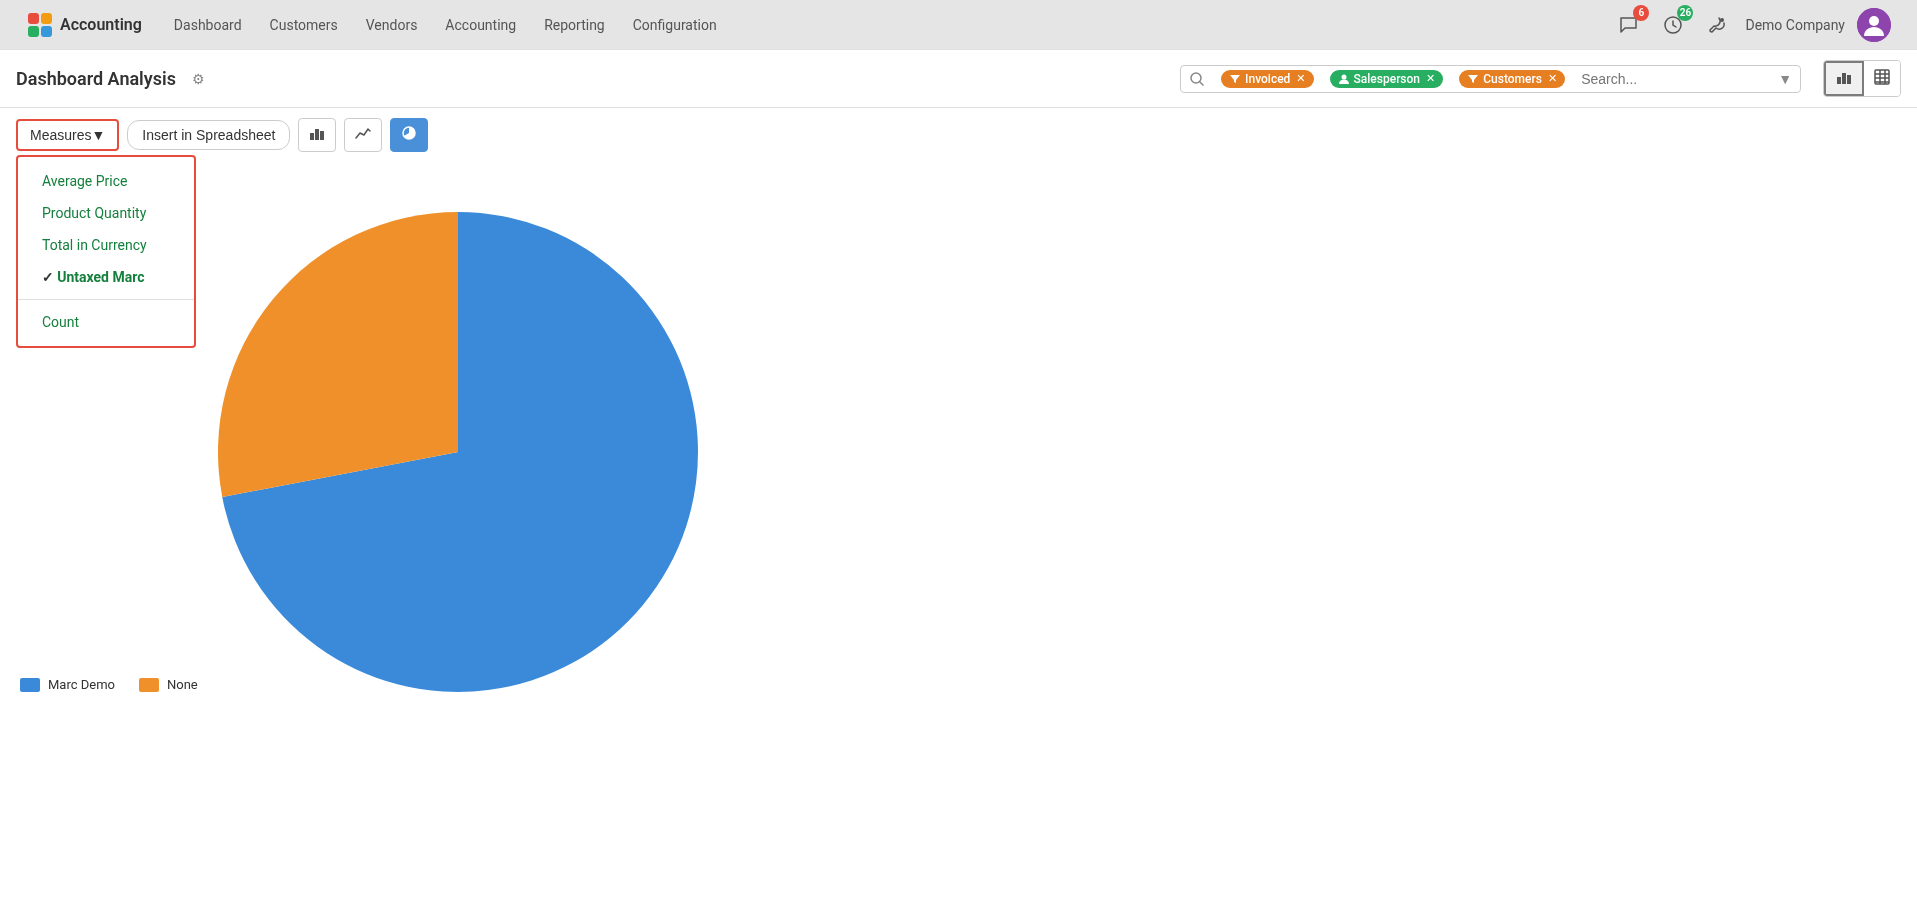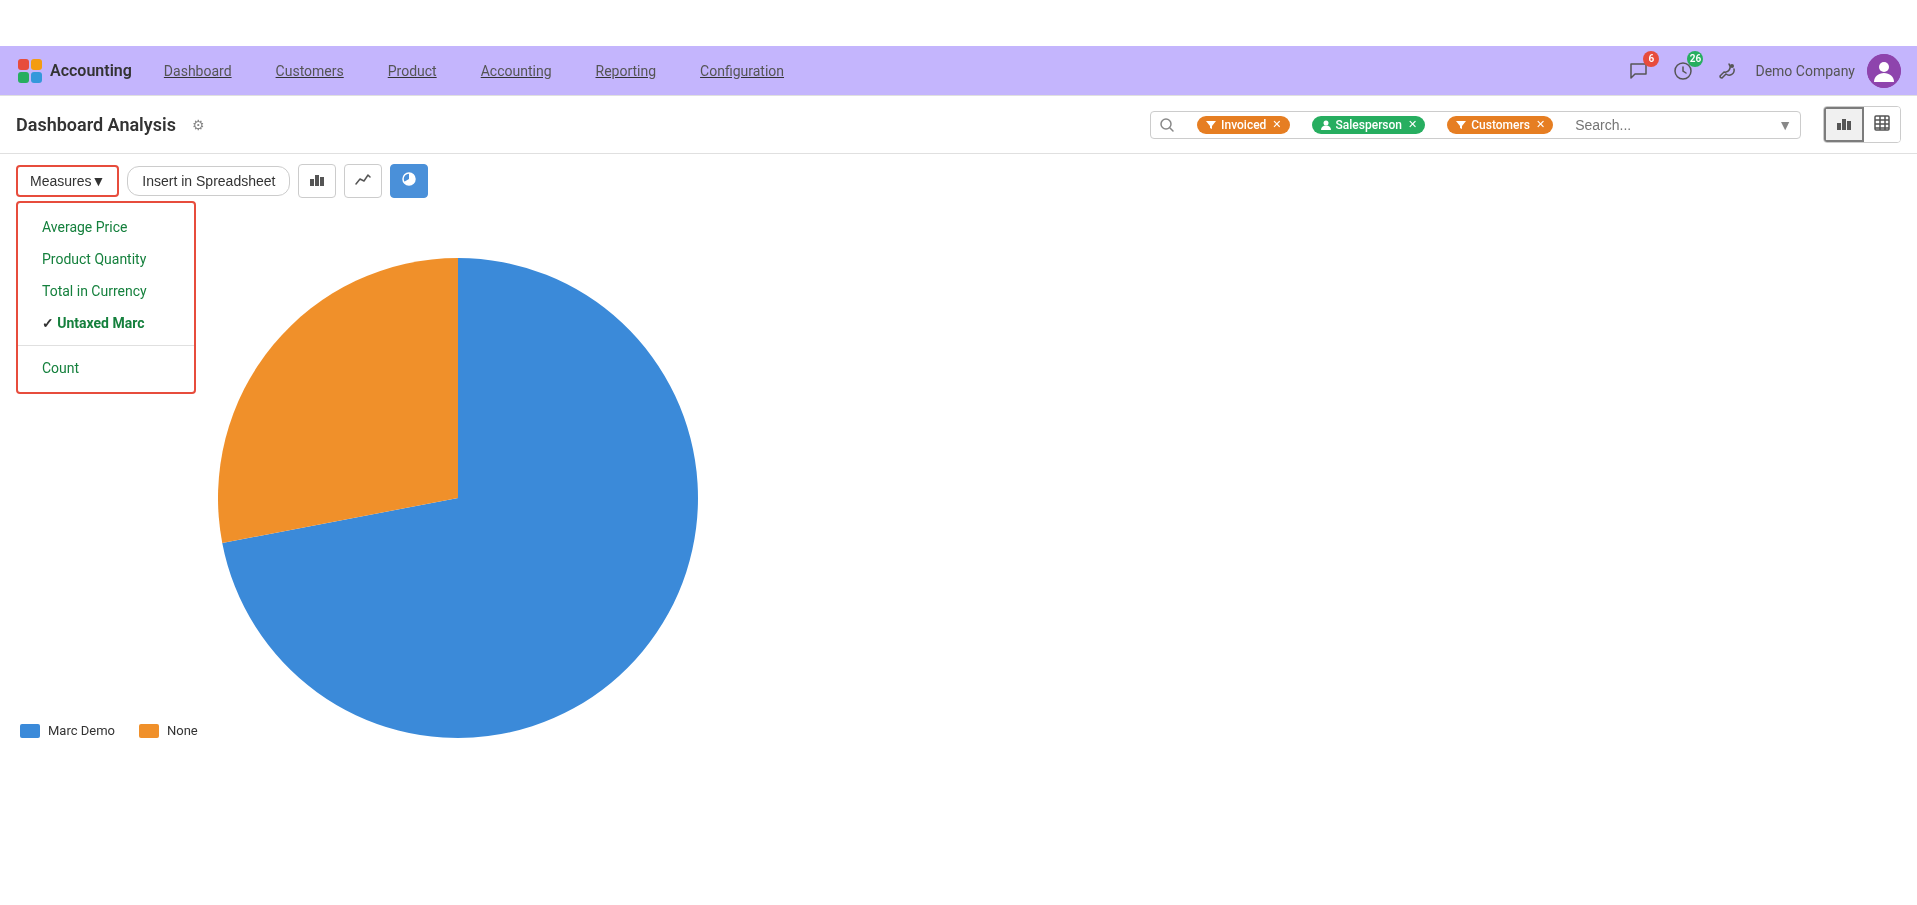--- a/index.html
+++ b/index.html
@@ -1,30 +1,30 @@
 <!DOCTYPE html>
 <html><head>
   <meta charset="utf-8">
   <style>
     * { box-sizing: border-box; margin: 0; padding: 0; }
     body { font-family: -apple-system, BlinkMacSystemFont, 'Segoe UI', Roboto, sans-serif; background: #fff; color: #333; font-size: 14px; }
 
     
     .top-nav {
-      display: flex; align-items: center; padding: 0 16px; height: 50px;
-      background: #c4b5fd; border-bottom: 1px solid #e0e0e0; margin-top: 46px;
+      display: flex; align-items: center; padding: 0 26px; height: 50px;
+      background: #e5e5e5; border-bottom: 1px solid #e0e0e0;
     }
     .nav-logo {
       display: flex; align-items: center; gap: 6px; margin-right: 20px;
     }
     .nav-logo-icon {
       width: 28px; height: 28px;
     }
     .nav-logo-text { font-size: 16px; font-weight: 600; color: #333; }
-    .nav-items { display: flex; gap: 20px; flex: 1; text-decoration: underline; }
+    .nav-items { display: flex; gap: 4px; flex: 1; }
     .nav-item {
       padding: 6px 12px; border-radius: 4px; cursor: pointer; font-size: 14px; color: #555;
     }
     .nav-right { display: flex; align-items: center; gap: 12px; }
     .nav-badge-btn {
       position: relative; width: 32px; height: 32px; display: flex; align-items: center; justify-content: center;
       cursor: pointer;
     }
     .badge {
       position: absolute; top: -4px; right: -4px; background: #e74c3c; color: #fff;
@@ -41,21 +41,21 @@
 
     
     .sub-nav {
       display: flex; align-items: center; padding: 10px 16px; gap: 10px;
       border-bottom: 1px solid #e0e0e0; background: #fff;
     }
     .page-title { font-size: 18px; font-weight: 600; color: #333; }
     .settings-icon { color: #888; cursor: pointer; margin-left: 6px; }
     .search-bar {
       display: flex; align-items: center; border: 1px solid #ccc; border-radius: 4px;
-      padding: 4px 8px; gap: 22px; min-width: 500px; background: #fff; margin-left: auto;
+      padding: 4px 8px; gap: 16px; min-width: 500px; background: #fff; margin-left: auto;
     }
     .filter-tag {
       display: flex; align-items: center; padding: 2px 8px; border-radius: 12px;
       font-size: 12px; gap: 4px; color: #fff; font-weight: 500;
     }
     .filter-tag.orange { background: #e67e22; }
     .filter-tag.green { background: #27ae60; }
     .filter-tag .close { cursor: pointer; font-size: 11px; margin-left: 2px; }
     .search-input { border: none; outline: none; font-size: 14px; flex: 1; min-width: 80px; }
     .search-dropdown-arrow { color: #888; cursor: pointer; }
@@ -132,21 +132,21 @@
       <rect x="15" y="2" width="11" height="11" rx="3" fill="#f39c12"></rect>
       <rect x="2" y="15" width="11" height="11" rx="3" fill="#27ae60"></rect>
       <rect x="15" y="15" width="11" height="11" rx="3" fill="#3498db"></rect>
     </svg>
     <span class="nav-logo-text">Accounting</span>
   </div>
 
   <div class="nav-items">
     <span class="nav-item">Dashboard</span>
     <span class="nav-item">Customers</span>
-    <span class="nav-item">Product</span>
+    <span class="nav-item">Vendors</span>
     <span class="nav-item">Accounting</span>
     <span class="nav-item">Reporting</span>
     <span class="nav-item">Configuration</span>
   </div>
 
   <div class="nav-right">
     <div class="nav-badge-btn">
 
       <svg width="22" height="22" viewBox="0 0 22 22" fill="none" xmlns="http://www.w3.org/2000/svg">
         <path d="M4 4h14v10H7l-4 4V4z" fill="none" stroke="#555" stroke-width="1.5" stroke-linejoin="round"></path>

